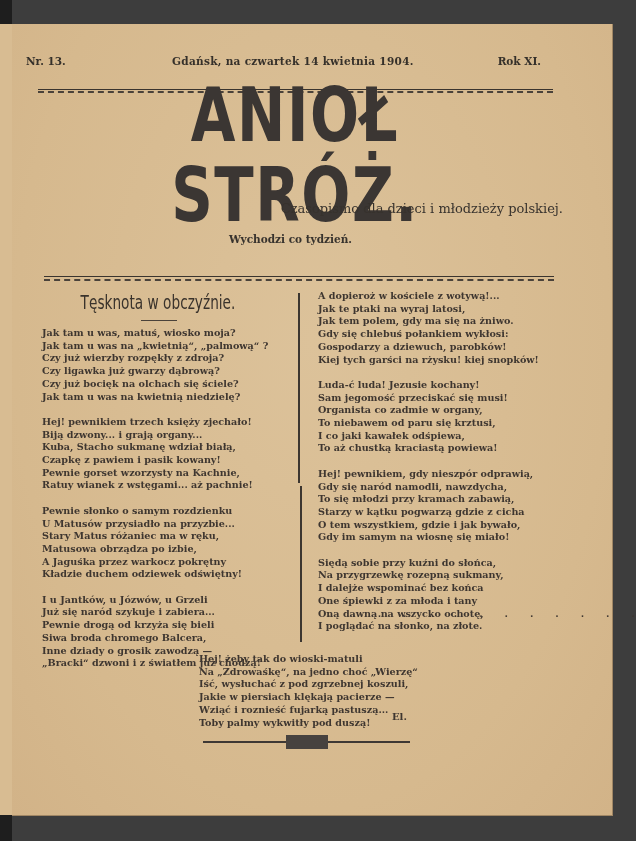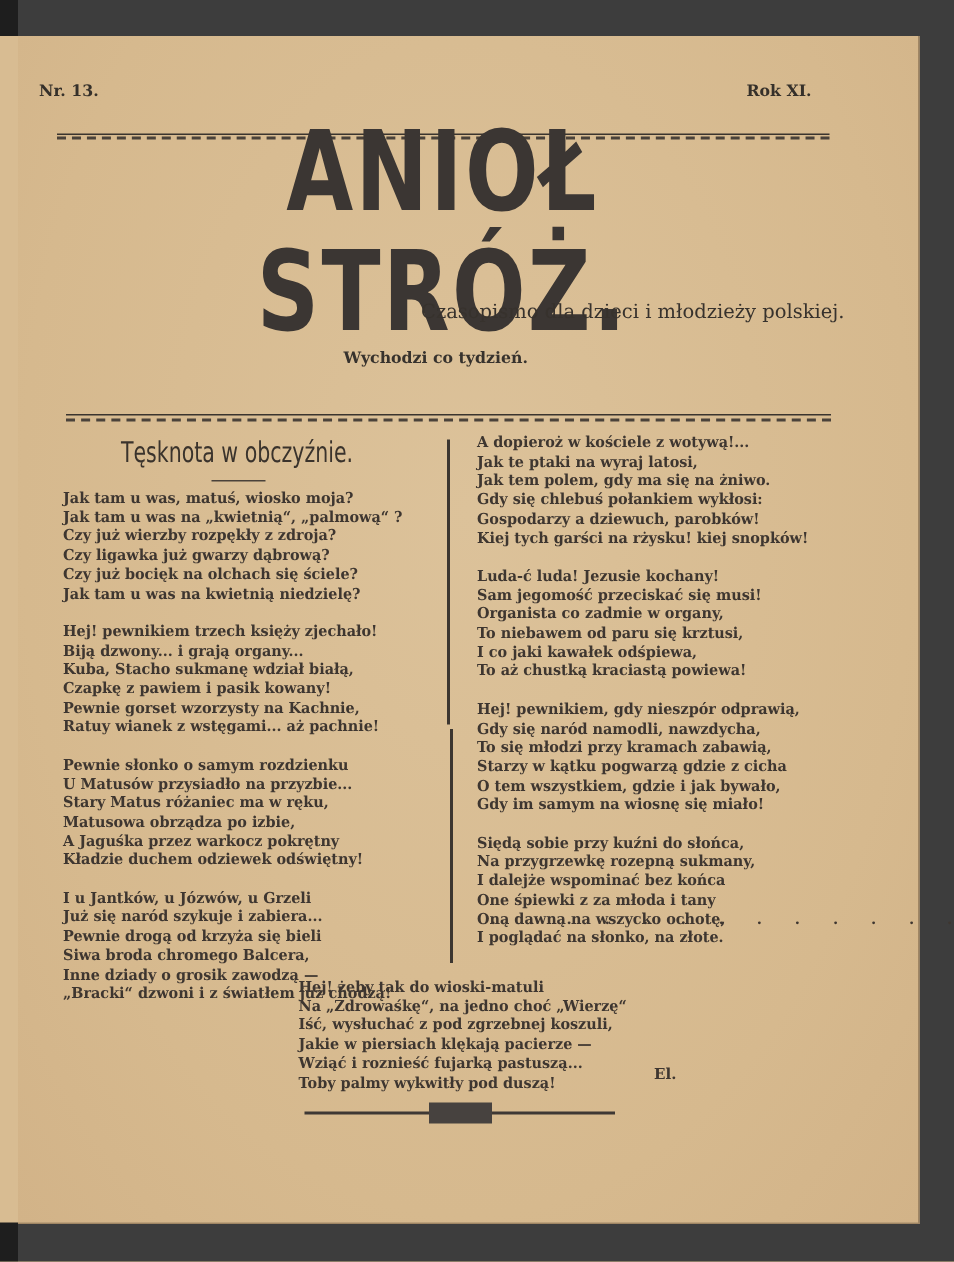--- a/index.html
+++ b/index.html
@@ -49,21 +49,21 @@
     .poem-title-rule { position:absolute; left:141px; top:320px; width:36px; height:1px; background:#4a423a; }
     .col {
       position:absolute; font-family:"DejaVu Serif", serif; font-weight:bold;
       font-size:10px; line-height:12.7px; color:#3e3630; white-space:nowrap;
     }
     .col .stanza { margin-bottom:12.7px; }
     .col .line { display:block; }
     .col-left { left:42px; top:327px; transform:scaleX(0.96); transform-origin:left; }
     .col-right { left:318px; top:290px; transform:scaleX(0.96); transform-origin:left; }
     .col-bottom { left:199px; top:653px; transform:scaleX(0.96); transform-origin:left; }
-    .signature { position:absolute; left:436px; top:711px; font-family:"DejaVu Serif", serif; font-weight:bold; font-size:10px; color:#3e3630; }
+    .signature { position:absolute; left:392px; top:711px; font-family:"DejaVu Serif", serif; font-weight:bold; font-size:10px; color:#3e3630; }
     .col-divider1 { position:absolute; left:298px; top:293px; width:2px; height:190px; background:#3c3630; }
     .col-divider2 { position:absolute; left:300px; top:486px; width:2px; height:156px; background:#3c3630; }
     .dots {
       position:absolute; left:327px; top:610px; width:225px; height:8px;
       font-family:"DejaVu Serif", serif; font-weight:bold; font-size:10px; color:#3e3630;
       letter-spacing:9.2px; white-space:nowrap; line-height:8px;
     }
     .ornament-line { position:absolute; left:203px; top:741px; width:207px; height:2px; background:#3e3834; }
     .ornament-block { position:absolute; left:286px; top:735px; width:42px; height:14px; background:#47423f; }
   </style>
@@ -71,20 +71,21 @@
 <body>
 
 <div class="left-strip">
   <div class="pagesliver"></div>
 </div>
 
 <div class="page"></div>
 
 <div class="masthead-row">
   <span class="num">Nr. 13.</span>
+  <span class="date">Gdańsk, na czwartek 14 kwietnia 1904.</span>
   <span class="year">Rok XI.</span>
 </div>
 <div class="rule" style="left:38px; top:89px; width:515px; height:1px;"></div>
 <div class="dash-rule" style="left:38px; top:91px; width:515px;"></div>
 
 <div class="title">ANIOŁ STRÓŻ.</div>
 <div class="subtitle">Czasopismo dla dzieci i młodzieży polskiej.</div>
 <div class="freq">Wychodzi co tydzień.</div>
 
 <div class="rule" style="left:44px; top:276px; width:510px; height:1px;"></div>

